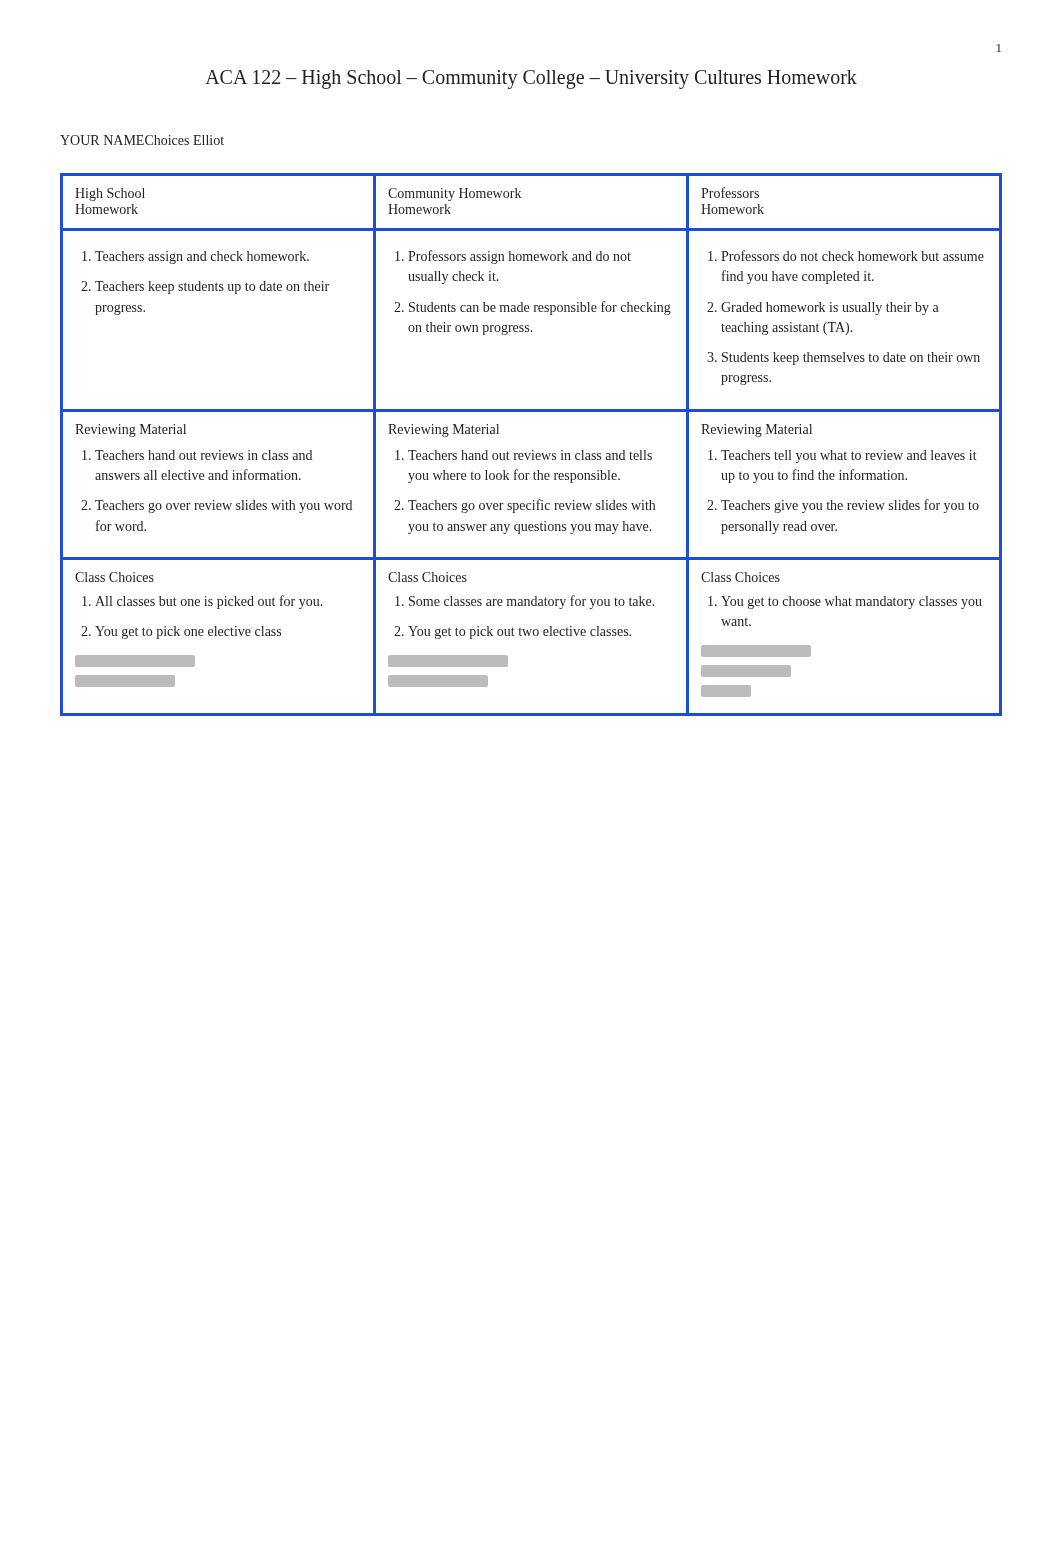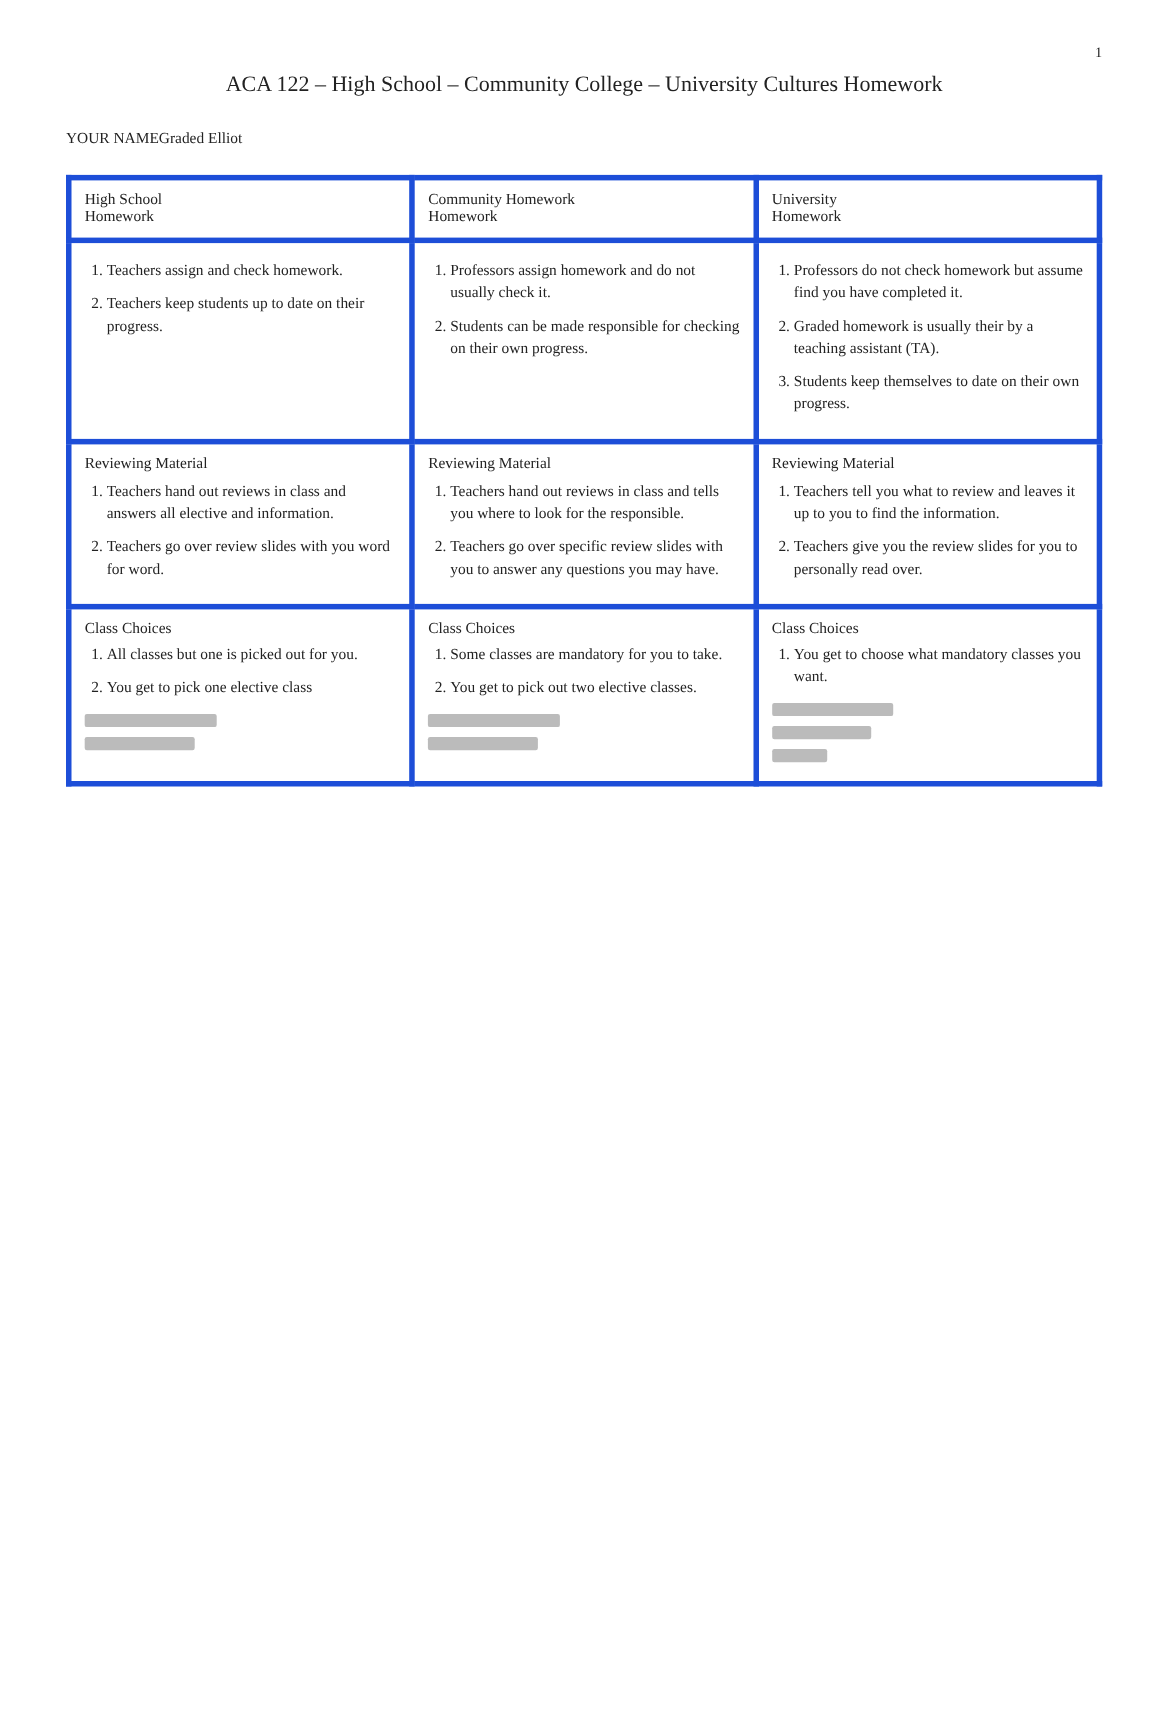--- a/index.html
+++ b/index.html
@@ -14,34 +14,34 @@
     }
     .page-number {
       text-align: right;
       font-size: 13px;
       margin-bottom: 10px;
     }
     .main-title {
       text-align: center;
       font-size: 20px;
       font-weight: normal;
-      margin-bottom: 30px;
+      margin-bottom: 44px;
       margin-top: 10px;
     }
     .student-name {
       font-size: 14px;
       margin-bottom: 24px;
     }
     table {
       width: 100%;
       border-collapse: collapse;
       margin-bottom: 0;
     }
     th, td {
-      border: 5px solid #1d4ed8;
+      border: 3px solid #1d4ed8;
       padding: 10px 12px;
       vertical-align: top;
       width: 33.33%;
     }
     th {
       font-weight: normal;
       text-align: left;
       background: #fff;
     }
     .section-header {
@@ -74,36 +74,36 @@
 
 <div class="page-number">
   <span>1</span>
 </div>
 
 <h1 class="main-title">
   <span>ACA 122 – High School – Community College – University Cultures Homework</span>
 </h1>
 
 <div class="student-name">
-  <span>YOUR NAME</span><span>Graded Elliot</span>
+  <span>YOUR NAME</span><span>Choices Elliot</span>
 </div>
 
 <table>
   <thead>
     <tr>
       <th>
         <div class="section-header">High School</div>
         <div>Homework</div>
       </th>
       <th>
         <div class="section-header">Community Homework</div>
         <div>Homework</div>
       </th>
       <th>
-        <div class="section-header">University</div>
+        <div class="section-header">Professors</div>
         <div>Homework</div>
       </th>
     </tr>
   </thead>
   <tbody>
 
     <tr>
       <td>
         <div class="cell-content">
           <ol>

